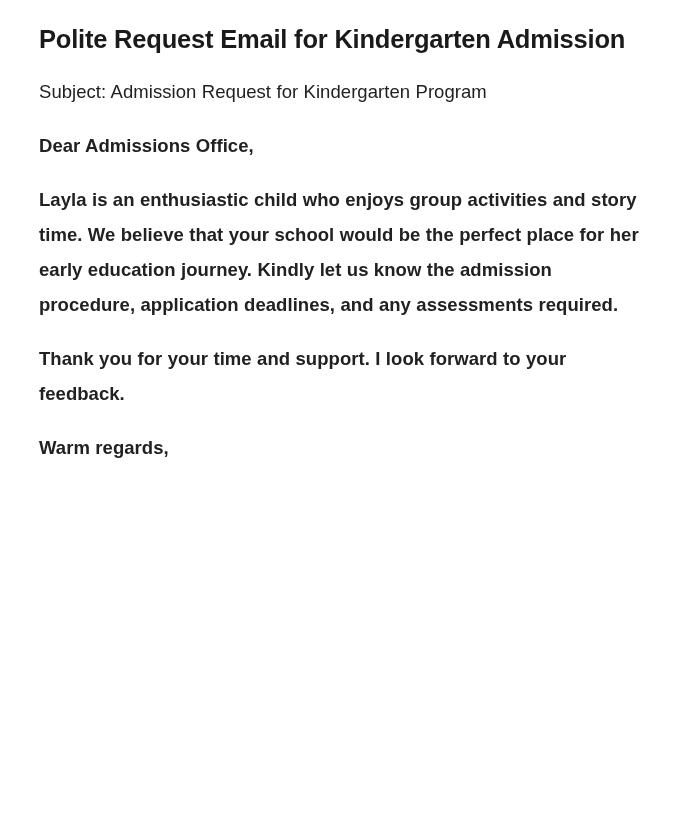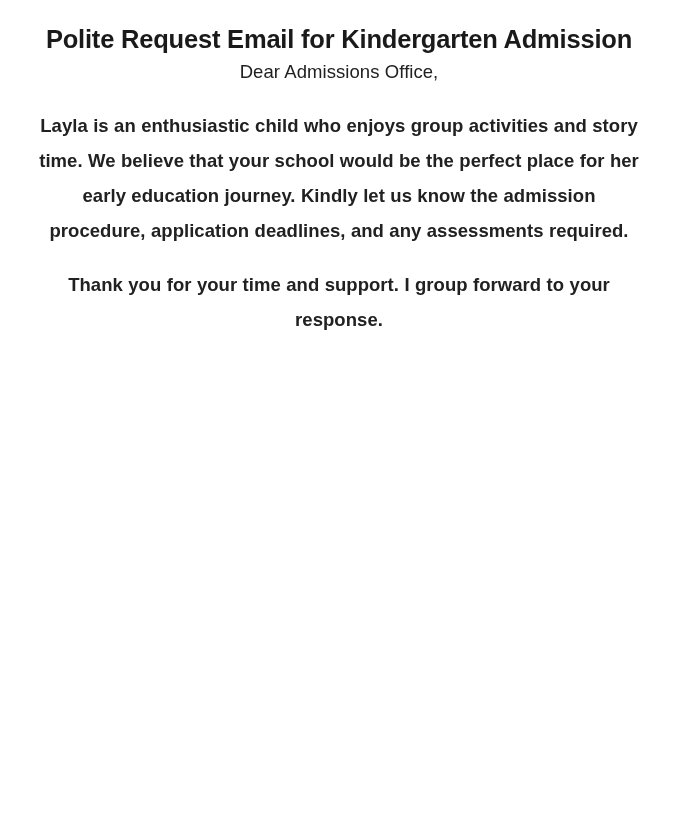--- a/index.html
+++ b/index.html
@@ -14,21 +14,20 @@
     -webkit-font-smoothing: antialiased;
     overflow: hidden;
   }
   .page {
     width: 700px;
     height: 817px;
     background: #ffffff;
     box-sizing: border-box;
     padding: 0;
     position: relative;
-    text-align: center;
   }
   .article {
     position: absolute;
     left: 39px;
     top: 0;
     width: 600px;
   }
   .article-title {
     font-size: 25.5px;
     line-height: 30px;
@@ -63,26 +62,28 @@
 </head>
 <body>
 
 <div class="page">
   <article class="article">
 
     <h1 class="article-title">Polite Request Email for Kindergarten Admission</h1>
 
     <div class="article-body">
 
+      <p class="para para-subject">Subject: Admission Request for Kindergarten Program</p>
 
       <p class="para">Dear Admissions Office,</p>
 
 
       <p class="para">Layla is an enthusiastic child who enjoys group activities and story time. We believe that your school would be the perfect place for her early education journey. Kindly let us know the admission procedure, application deadlines, and any assessments required.</p>
 
-      <p class="para">Thank you for your time and support. I group forward to your response.</p>
+      <p class="para">Thank you for your time and support. I look forward to your feedback.</p>
 
+      <p class="para">Warm regards,</p>
 
 
 
     </div>
   </article>
 </div>
 
 </body></html>

